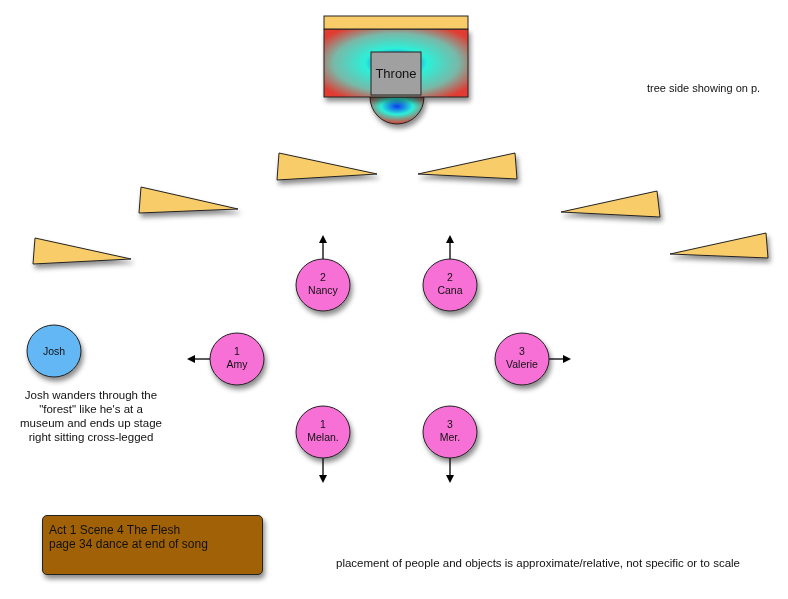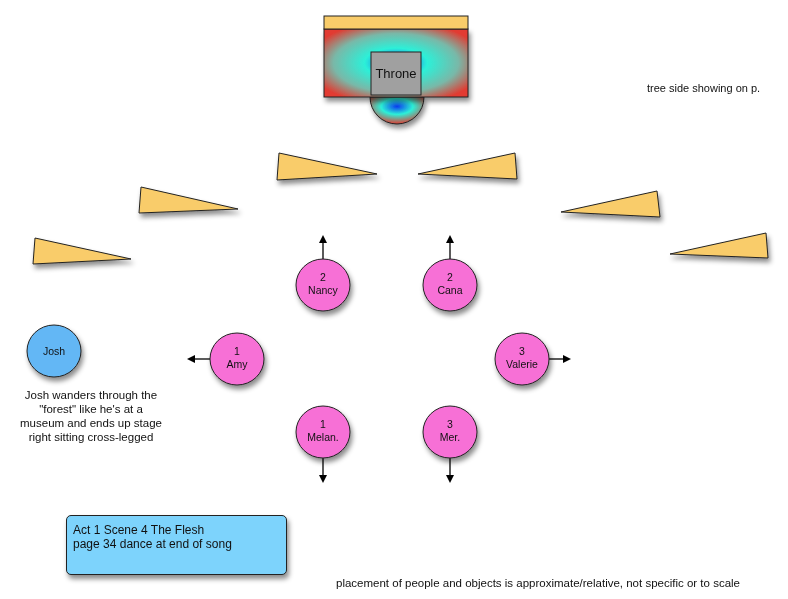--- a/index.html
+++ b/index.html
@@ -10,21 +10,21 @@
     .note-box {
       position: absolute; left: 42px; top: 515px; width: 221px; height: 60px;
       background: #d6f56c; border: 1px solid #222; border-radius: 5px;
       box-shadow: 2px 4px 5px rgba(0,0,0,0.45);
       box-sizing: border-box; padding: 7px 0 0 6px;
       font-size: 12px; line-height: 14px;
     }
     .note-box div { white-space: nowrap; }
     .josh-note { left: 16px; top: 388px; width: 150px; text-align: center; font-size: 11.5px; line-height: 14px; }
     .tree-note { left: 627px; top: 82px; font-size: 11px; margin-left: 20px; }
-    .scale-note { left: 336px; top: 557px; font-size: 11.5px; margin-top: 20px; }
+    .scale-note { left: 336px; top: 557px; font-size: 11.5px; }
     .dancer-text { font-family: "Liberation Sans", sans-serif; font-size: 10.5px; fill: #111; }
     .throne-text { font-family: "Liberation Sans", sans-serif; font-size: 13px; fill: #111; }
   </style>
 </head>
 <body>
 
 <svg id="stage" width="788" height="599" viewBox="0 0 788 599" xmlns="http://www.w3.org/2000/svg">
   <defs>
     <radialGradient id="throneGrad" cx="50%" cy="50%" r="62%" gradientUnits="objectBoundingBox">
       <stop offset="0%" id="g0" stop-color="#0a3cf0"></stop>
@@ -110,16 +110,16 @@
       <text class="dancer-text" x="450" y="428" text-anchor="middle">3</text>
       <text class="dancer-text" x="450" y="441" text-anchor="middle">Mer.</text>
     </g>
   </g>
 </svg>
 
 <div class="label tree-note">tree side showing on p.</div>
 <div class="label josh-note">Josh wanders through the "forest" like he's at a museum and ends up stage right sitting cross-legged</div>
 <div class="label scale-note">placement of people and objects is approximate/relative, not specific or to scale</div>
 
-<div class="note-box" style="background: #7dd3fc; margin-left: 24px;">
+<div class="note-box" style="background: #a16207;">
   <div>Act 1 Scene 4  The Flesh</div>
   <div>page 34 dance at end of song</div>
 </div>
 
 </body></html>

